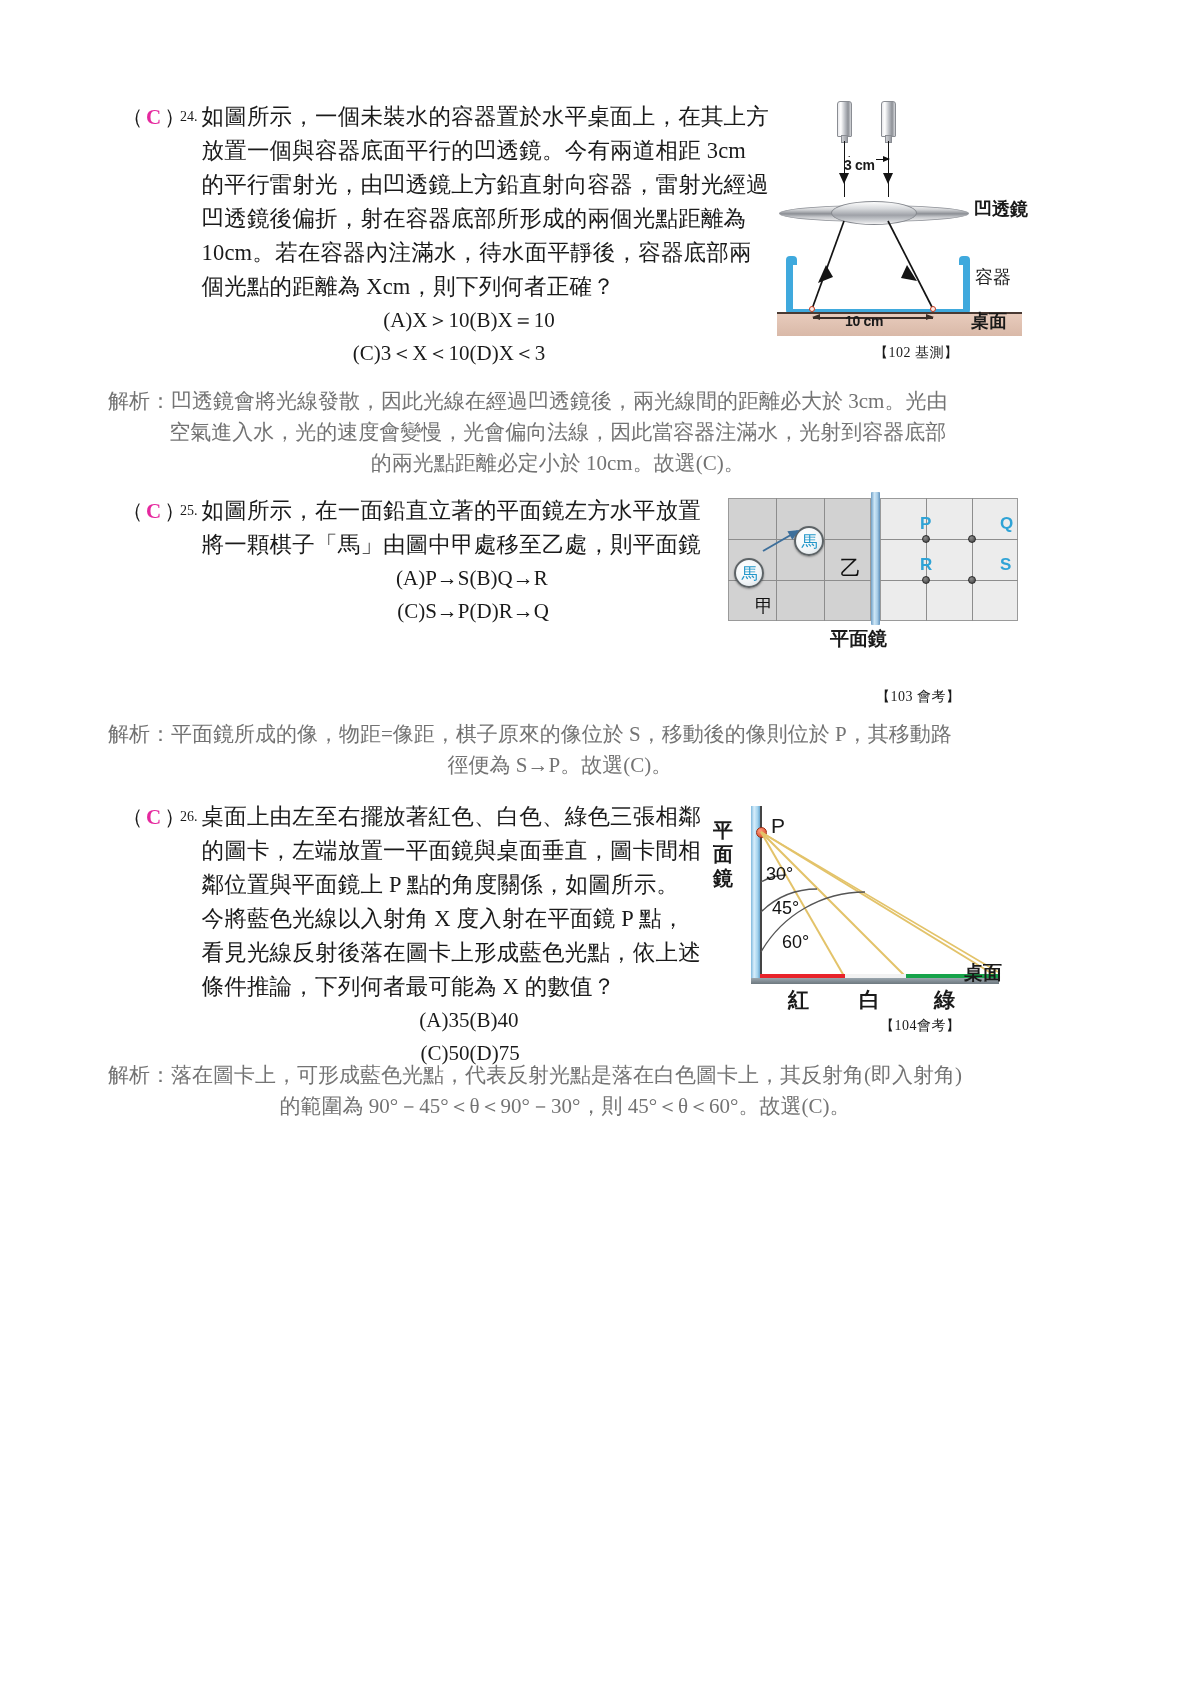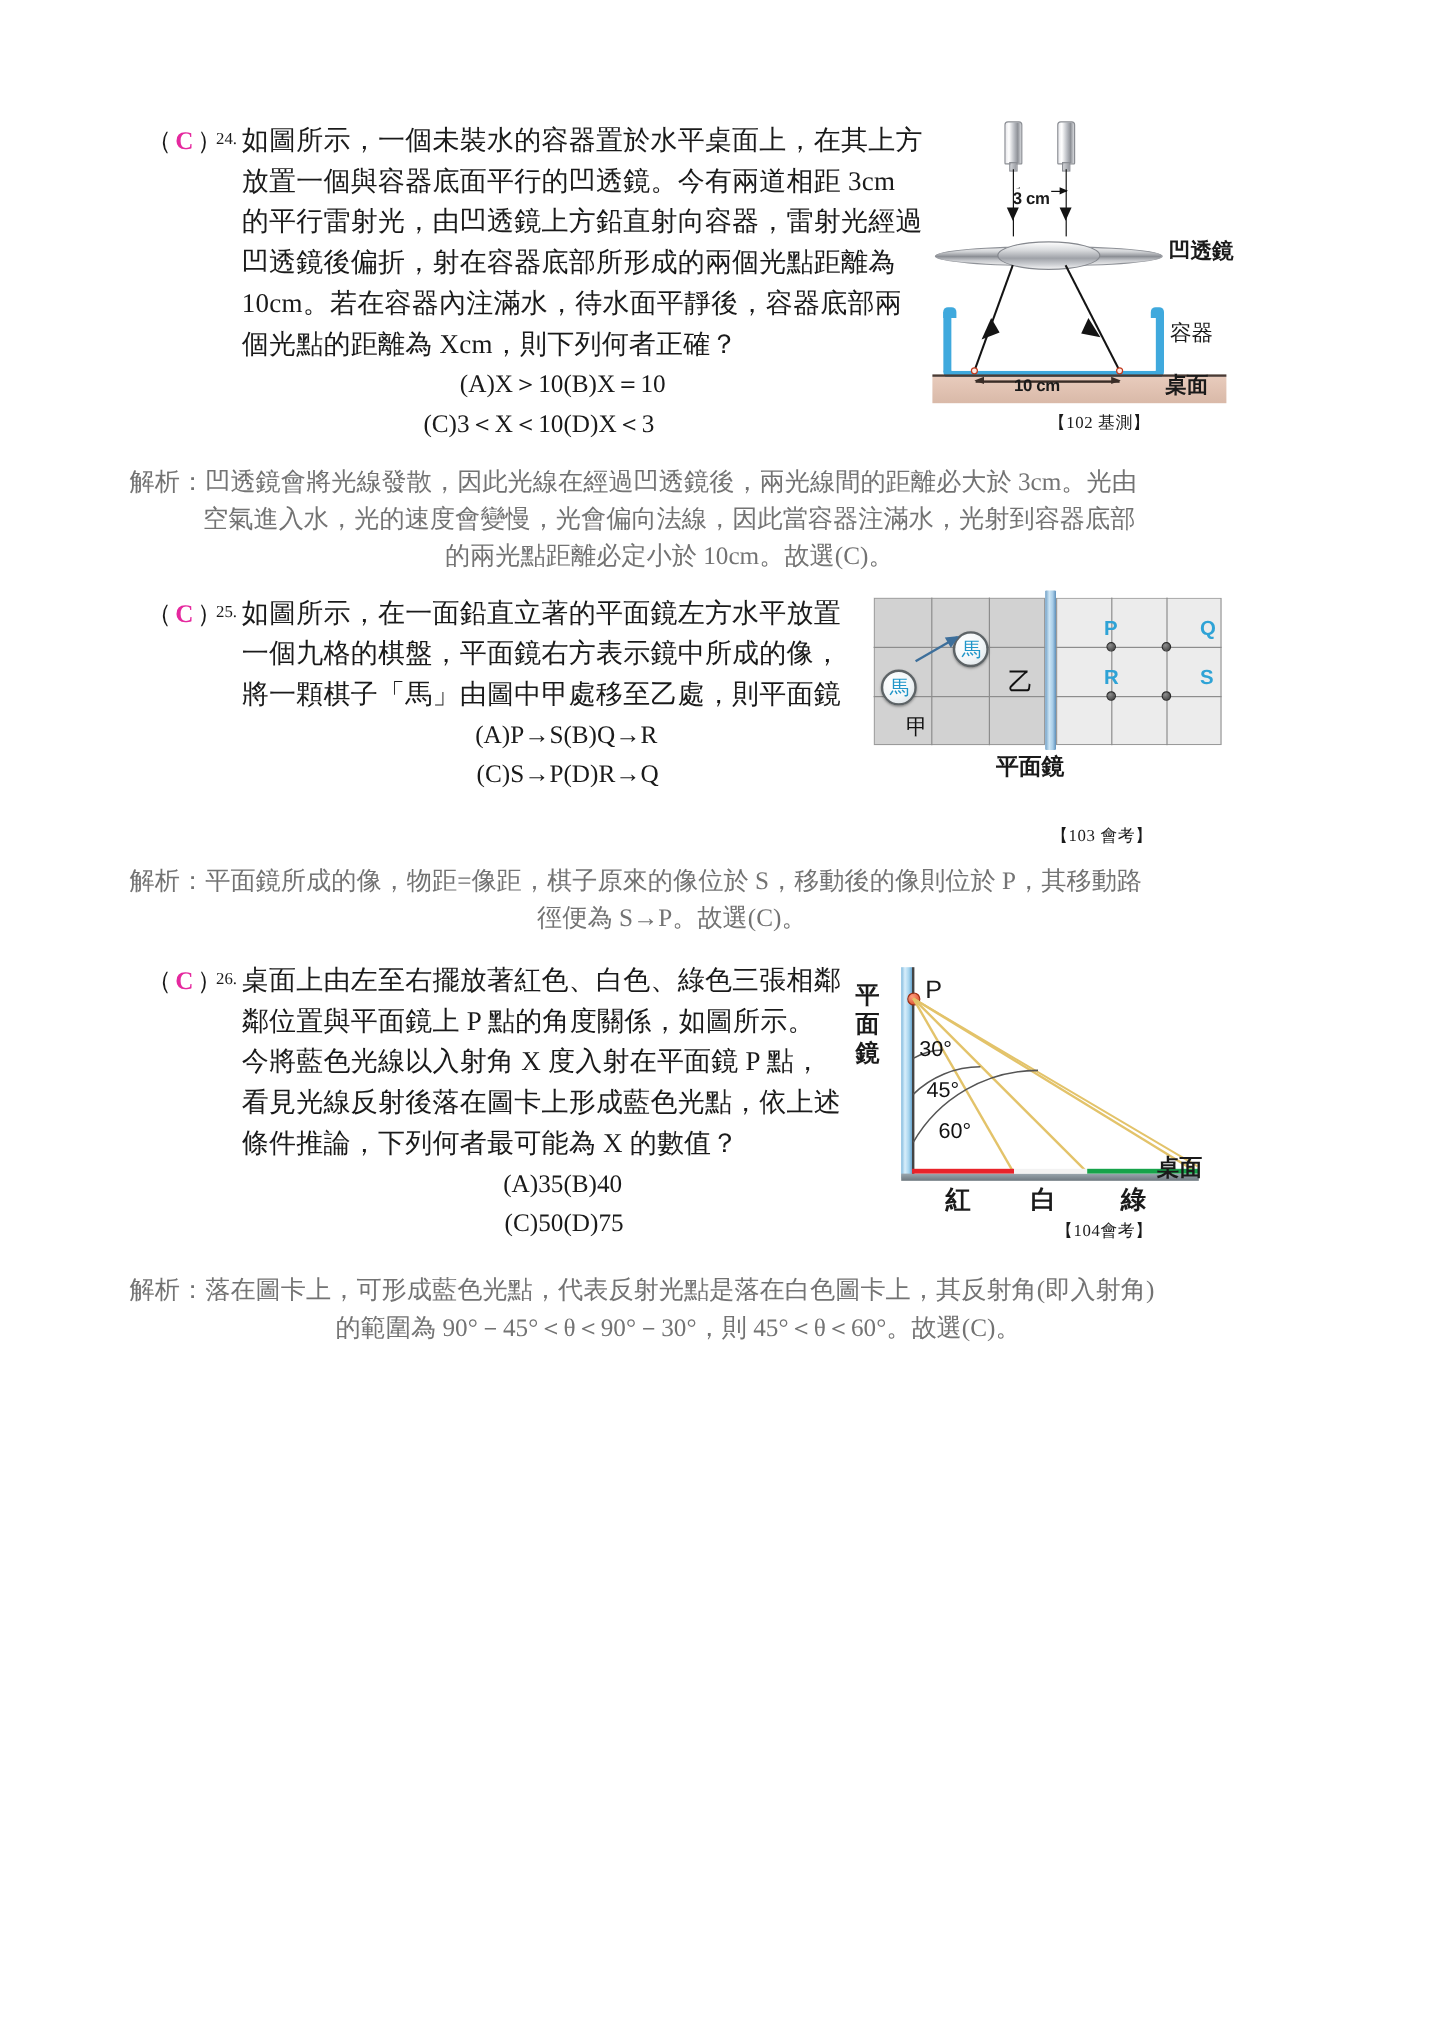--- a/index.html
+++ b/index.html
@@ -502,21 +502,20 @@
     <div class="eline indent">的兩光點距離必定小於 10cm。故選(C)。</div>
   </div>
 
   <div class="qblock" style="left:108px; top:494px; width:620px;">
     <div class="ansmark">
       <span class="paren">（</span><span class="letter">C</span><span class="paren">）</span>
     </div>
     <div class="qnum">25.</div>
     <div class="qbody">
       <div class="qline">如圖所示，在一面鉛直立著的平面鏡左方水平放置</div>
-      <div class="qline">一個九格的棋盤，平面鏡右方表示鏡中所成的像，</div>
       <div class="qline">將一顆棋子「馬」由圖中甲處移至乙處，則平面鏡</div>
       <div class="opts">
         <div class="o1">(A)P→S</div>
         <div class="o2">(B)Q→R</div>
       </div>
       <div class="opts">
         <div class="o1">(C)S→P</div>
         <div class="o2">(D)R→Q</div>
       </div>
     </div>
@@ -570,20 +569,21 @@
     <div class="eline indent">徑便為 S→P。故選(C)。</div>
   </div>
 
   <div class="qblock" style="left:108px; top:800px; width:600px;">
     <div class="ansmark">
       <span class="paren">（</span><span class="letter">C</span><span class="paren">）</span>
     </div>
     <div class="qnum">26.</div>
     <div class="qbody">
       <div class="qline">桌面上由左至右擺放著紅色、白色、綠色三張相鄰</div>
+      <div class="qline">的圖卡，左端放置一平面鏡與桌面垂直，圖卡間相</div>
       <div class="qline">鄰位置與平面鏡上 P 點的角度關係，如圖所示。</div>
       <div class="qline">今將藍色光線以入射角 X 度入射在平面鏡 P 點，</div>
       <div class="qline">看見光線反射後落在圖卡上形成藍色光點，依上述</div>
       <div class="qline">條件推論，下列何者最可能為 X 的數值？</div>
       <div class="opts">
         <div class="o1">(A)35</div>
         <div class="o2">(B)40</div>
       </div>
       <div class="opts">
         <div class="o1">(C)50</div>

